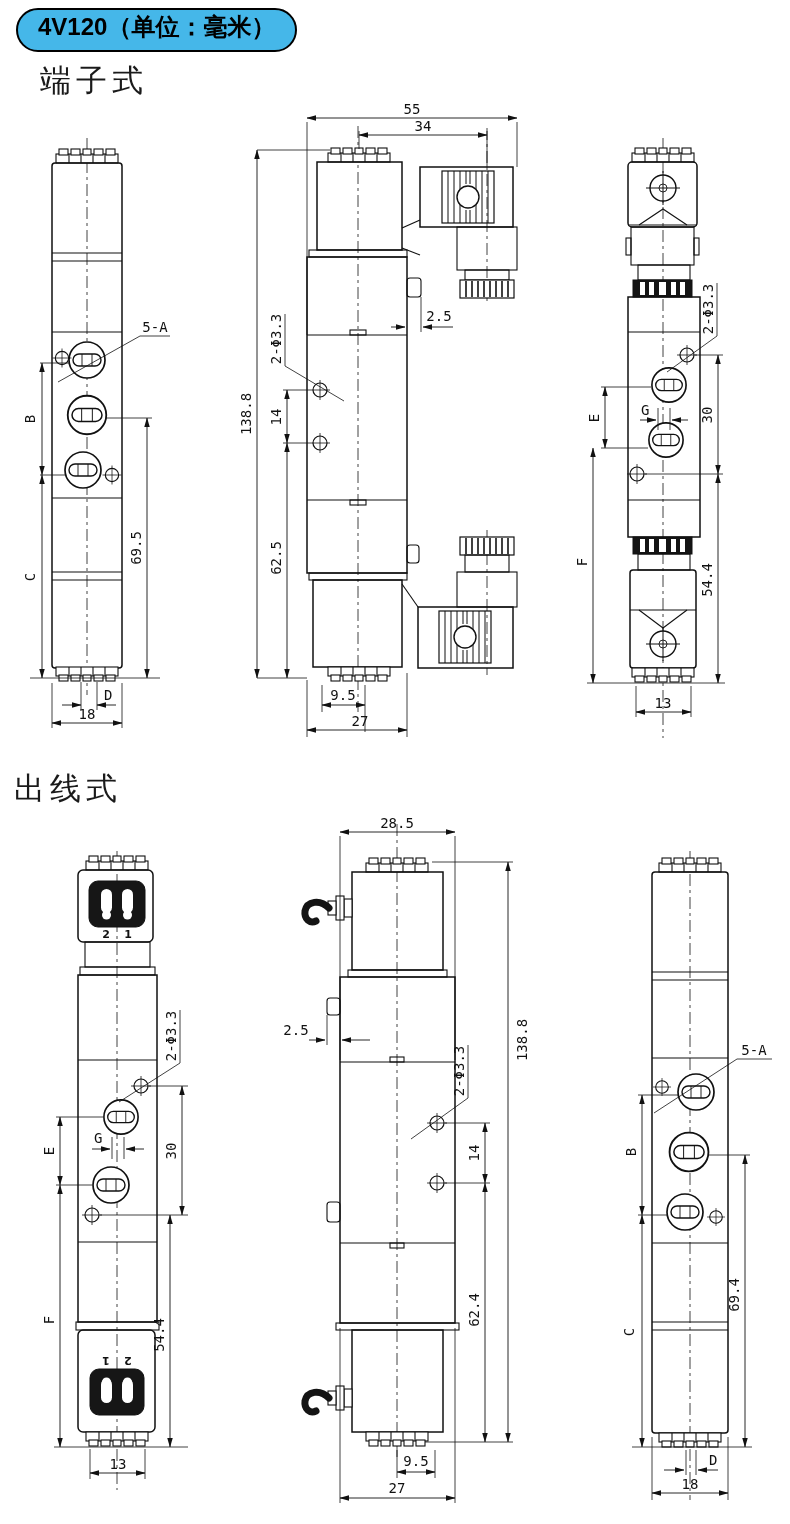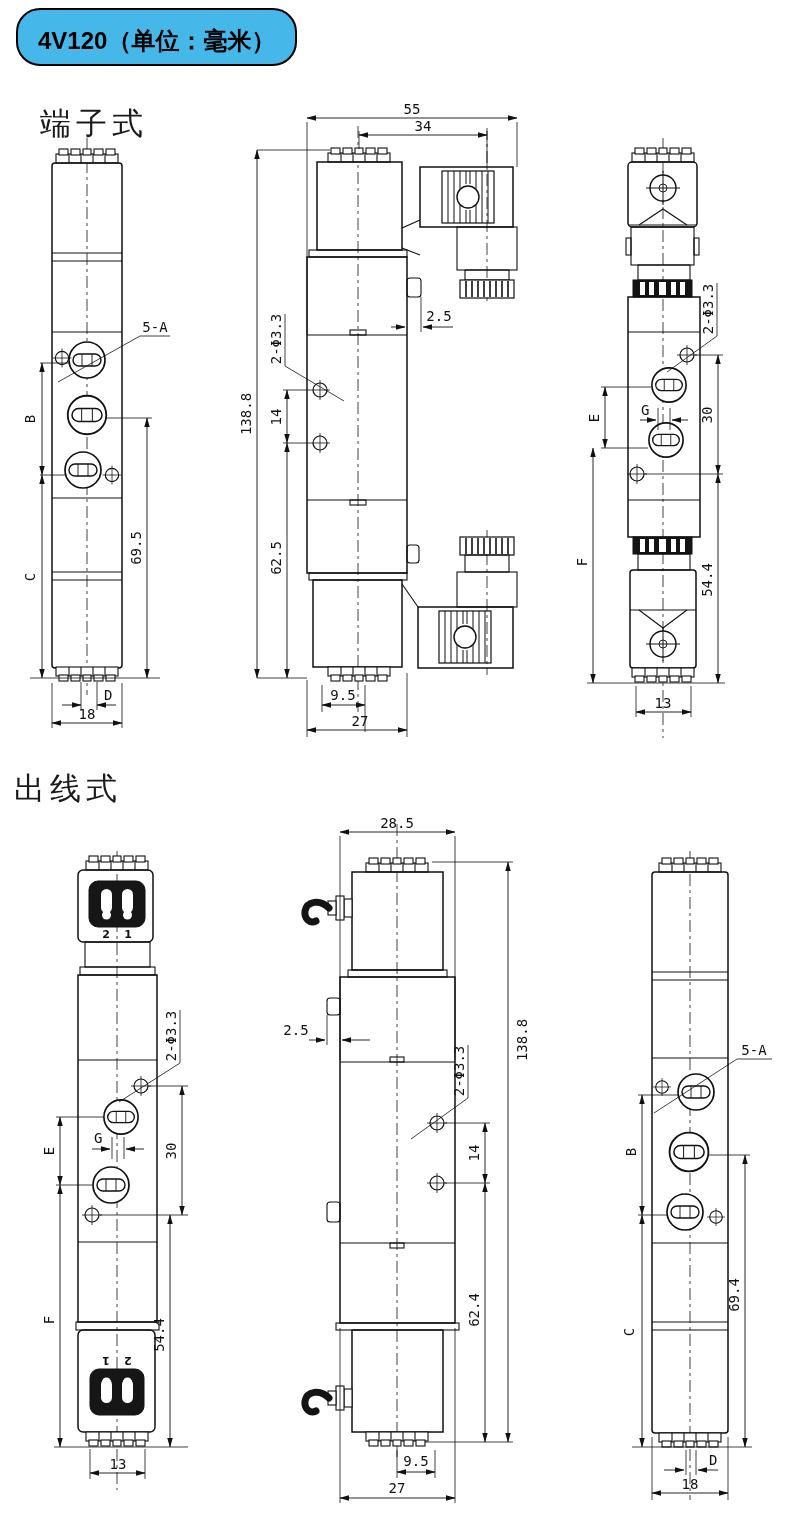--- a/index.html
+++ b/index.html
@@ -1,22 +1,22 @@
 <!DOCTYPE html>
 <html><head>
 <meta charset="utf-8">
 <style>
   html,body{margin:0;padding:0;background:#fff;}
   #page{position:relative;width:790px;height:1524px;background:#fff;overflow:hidden;
         font-family:"Liberation Sans",sans-serif;}
   .badge{position:absolute;left:16px;top:8px;background:#45b7e9;border:2.5px solid #000;
-         border-radius:24px;padding:15px 20px 7px 20px;font-size:24px;font-weight:bold;color:#000;}
+         border-radius:24px;padding:1px 20px 7px 20px;font-size:24px;font-weight:bold;color:#000;}
   .sect-title{position:absolute;font-family:"DejaVu Serif",serif;font-size:31px;color:#1a1a1a;
               letter-spacing:5px;}
-  #t1{left:40px;top:60px;margin-top:43px;}
+  #t1{left:40px;top:60px;}
   #t2{left:14px;top:768px;}
   svg{position:absolute;overflow:visible;}
   .ol{fill:none;stroke:#111;stroke-width:1.5;}
   .ol2{fill:none;stroke:#111;stroke-width:1.1;}
   .thin{fill:none;stroke:#111;stroke-width:0.8;}
   .dim{fill:none;stroke:#111;stroke-width:0.9;}
   .cl{fill:none;stroke:#111;stroke-width:0.8;stroke-dasharray:12 4 3 4;}
   .dt{font:14px "DejaVu Sans Mono",monospace;fill:#111;}
   .pt{font:bold 11px "DejaVu Sans",sans-serif;fill:#111;}
   .dark{fill:#161616;stroke:#111;stroke-width:1;}

